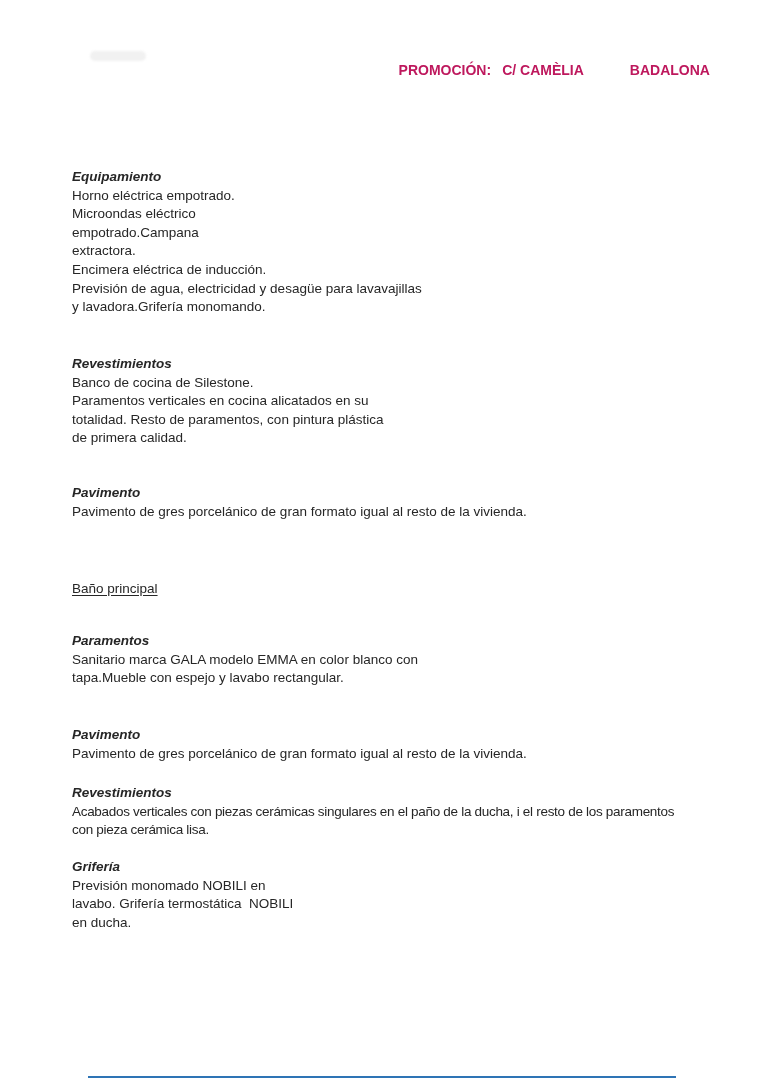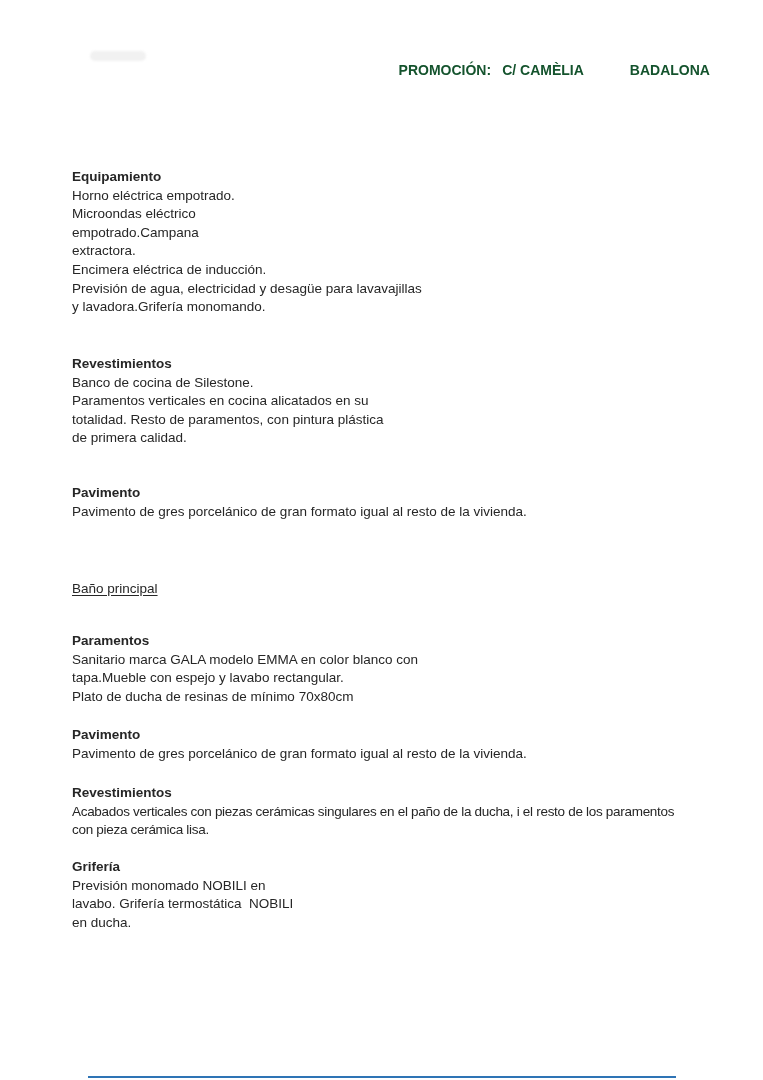--- a/index.html
+++ b/index.html
@@ -37,20 +37,21 @@
     position: absolute;
     left: 72px;
     font-size: 13.5px;
     line-height: 18.6px;
   }
   .block h3 {
     margin: 0;
     font-size: 13.5px;
     font-weight: bold;
     line-height: 18.6px;
+    font-style: italic;
   }
   .spec-line { white-space: pre; }
   .tight .spec-line { letter-spacing: -0.3px; }
   .subtitle {
     position: absolute;
     left: 72px;
     top: 580px;
     font-size: 13.5px;
     line-height: 18.6px;
     text-decoration: underline;
@@ -64,21 +65,21 @@
     height: 2px;
   }
 </style>
 </head>
 <body>
 
 <div class="page">
 
   <div class="faded-logo"></div>
 
-  <div class="doc-header" style="color: #14532d;">
+  <div class="doc-header" style="color: #be185d;">
     <span>PROMOCIÓN:</span><span class="street">C/ CAMÈLIA</span><span class="city">BADALONA</span>
   </div>
 
   <section class="block" style="top:168px">
     <h3>Equipamiento</h3>
     <div class="spec-line">Horno eléctrica empotrado.</div>
     <div class="spec-line">Microondas eléctrico</div>
     <div class="spec-line">empotrado.Campana</div>
     <div class="spec-line">extractora.</div>
     <div class="spec-line">Encimera eléctrica de inducción.</div>
@@ -98,21 +99,20 @@
     <h3>Pavimento</h3>
     <div class="spec-line">Pavimento de gres porcelánico de gran formato igual al resto de la vivienda.</div>
   </section>
 
   <div class="subtitle">Baño principal</div>
 
   <section class="block" style="top:632px">
     <h3>Paramentos</h3>
     <div class="spec-line">Sanitario marca GALA modelo EMMA en color blanco con</div>
     <div class="spec-line">tapa.Mueble con espejo y lavabo rectangular.</div>
-    <div class="spec-line">Plato de ducha de resinas de mínimo 70x80cm</div>
   </section>
 
   <section class="block" style="top:726px">
     <h3>Pavimento</h3>
     <div class="spec-line">Pavimento de gres porcelánico de gran formato igual al resto de la vivienda.</div>
   </section>
 
   <section class="block tight" style="top:784px">
     <h3>Revestimientos</h3>
     <div class="spec-line">Acabados verticales con piezas cerámicas singulares en el paño de la ducha, i el resto de los paramentos</div>

